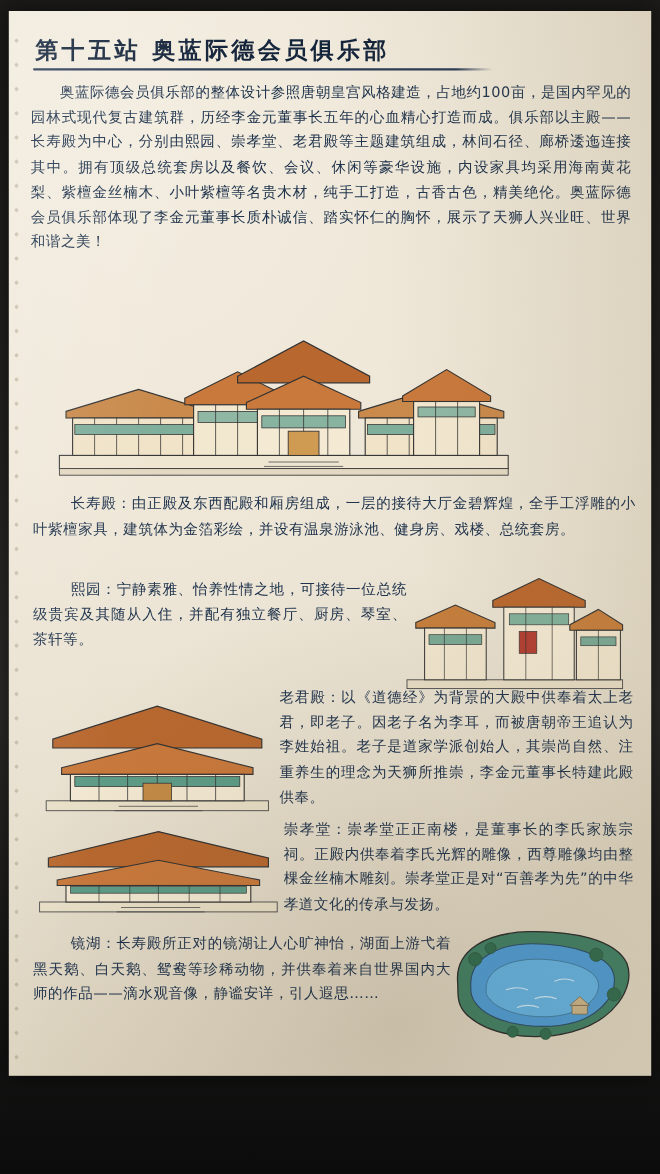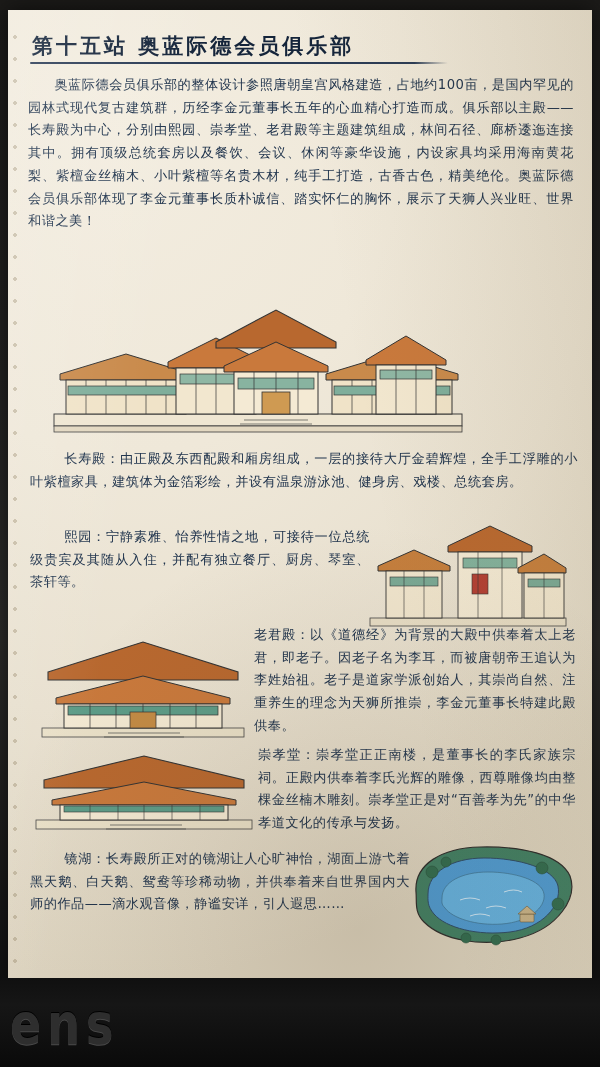--- a/index.html
+++ b/index.html
@@ -352,16 +352,13 @@
           <g fill="#c8b389" stroke="#6b5a3a" stroke-width=".6">
             <rect x="112" y="72" width="14" height="8" rx="1"></rect>
             <polygon points="110,72 119,64 128,72"></polygon>
           </g>
         </svg>
       </div>
 
     </div>
   </div>
 
-  <div class="desk">
-    <div class="desk-word">ens</div>
-  </div>
 </div>
 
 </body></html>

